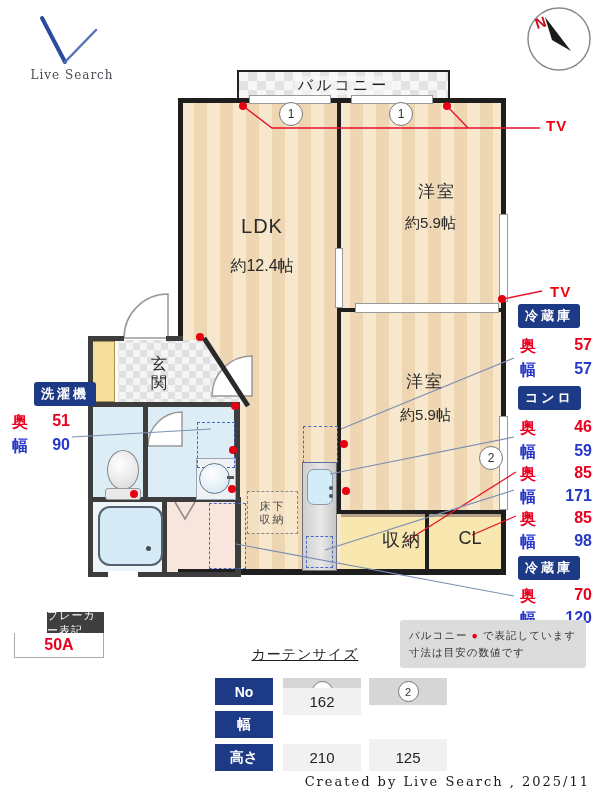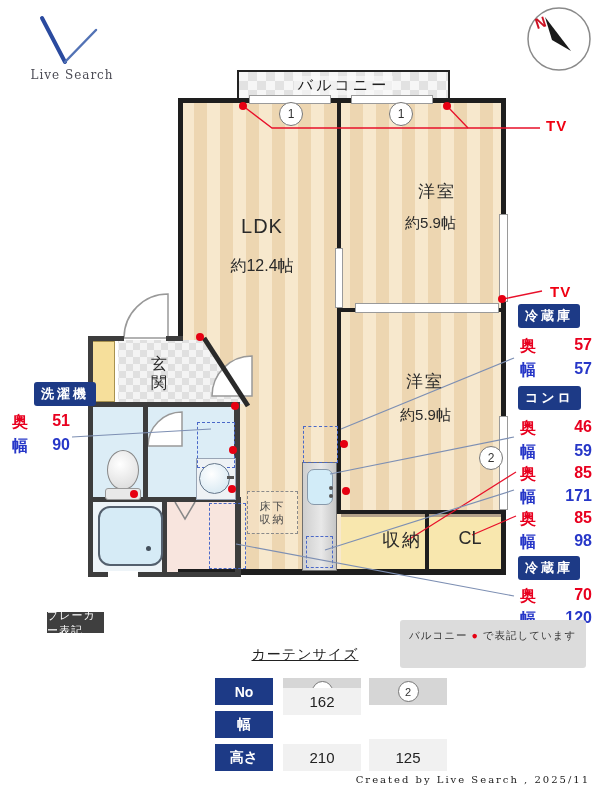--- a/index.html
+++ b/index.html
@@ -253,29 +253,32 @@
     <span>70</span>
   </div>
   <div class="dim blue" style="left:520px;top:609px;">
     <span>幅</span>
     <span>120</span>
   </div>
 
   <div class="abs" style="left:14px;top:612px;width:90px;z-index:30;">
     <div style="background:#3f3f3f;color:#fff;font-size:11px;height:21px;display:flex;align-items:center;
                 justify-content:center;letter-spacing:1px;margin-left:33px;">ブレーカー表記</div>
+    <div style="background:#fff;border:1px solid #aaa;border-top:none;height:24px;display:flex;align-items:center;
+                justify-content:center;color:#e8001f;font-weight:bold;font-size:16px;">50A</div>
   </div>
 
   <div class="abs" style="left:400px;top:620px;width:186px;height:48px;background:#dcdcdc;border-radius:3px;
        padding:7px 9px;box-sizing:border-box;font-size:10.5px;color:#333;letter-spacing:1px;line-height:17px;z-index:30;">
     <div>
       <span>バルコニー</span>
       <span style="color:#e60012;">●</span>
       <span>で表記しています</span>
     </div>
+    <div>寸法は目安の数値です</div>
   </div>
 
   <div class="abs" style="left:225px;top:646px;width:160px;text-align:center;font-size:14px;color:#222;
        letter-spacing:1px;z-index:30;text-decoration:underline;">カーテンサイズ</div>
 
   <div class="tbl-head" style="left:215px;top:678px;">No</div>
   <div class="tbl-head" style="left:215px;top:711px;">幅</div>
   <div class="tbl-head" style="left:215px;top:744px;">高さ</div>
 
   <div class="tbl-cell cell-gray" style="left:283px;top:678px;">
@@ -283,15 +286,15 @@
   </div>
   <div class="tbl-cell cell-gray" style="left:369px;top:678px;">
     <span class="circ-sm">2</span>
   </div>
   <div class="tbl-cell cell-lite" style="left:283px;top:688px;">162</div>
   <div class="tbl-cell cell-lite" style="left:369px;top:739px;">187</div>
   <div class="tbl-cell cell-lite" style="left:283px;top:744px;">210</div>
   <div class="tbl-cell cell-lite" style="left:369px;top:744px;">125</div>
 
   <div class="abs" style="left:300px;top:774px;width:290px;text-align:right;font-family:'DejaVu Serif',serif;
-       font-size:10px;color:#1a1a1a;letter-spacing:2px;z-index:30;">Created by Live Search , 2025/11</div>
+       font-size:13px;color:#1a1a1a;letter-spacing:2px;z-index:30;">Created by Live Search , 2025/11</div>
 
 </div>
 
 </body></html>

